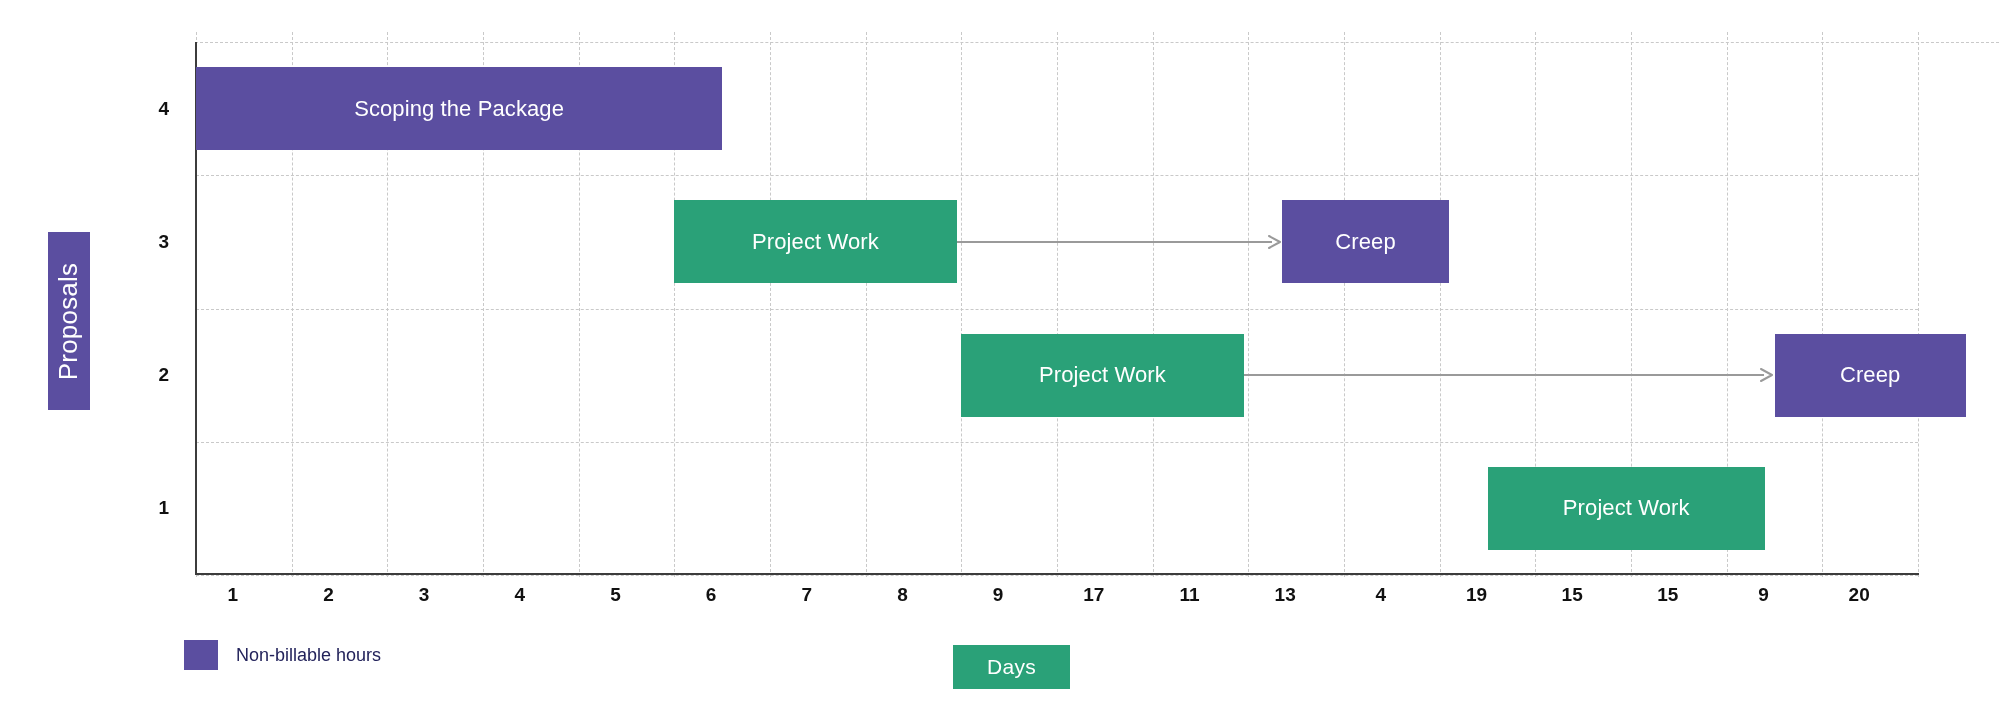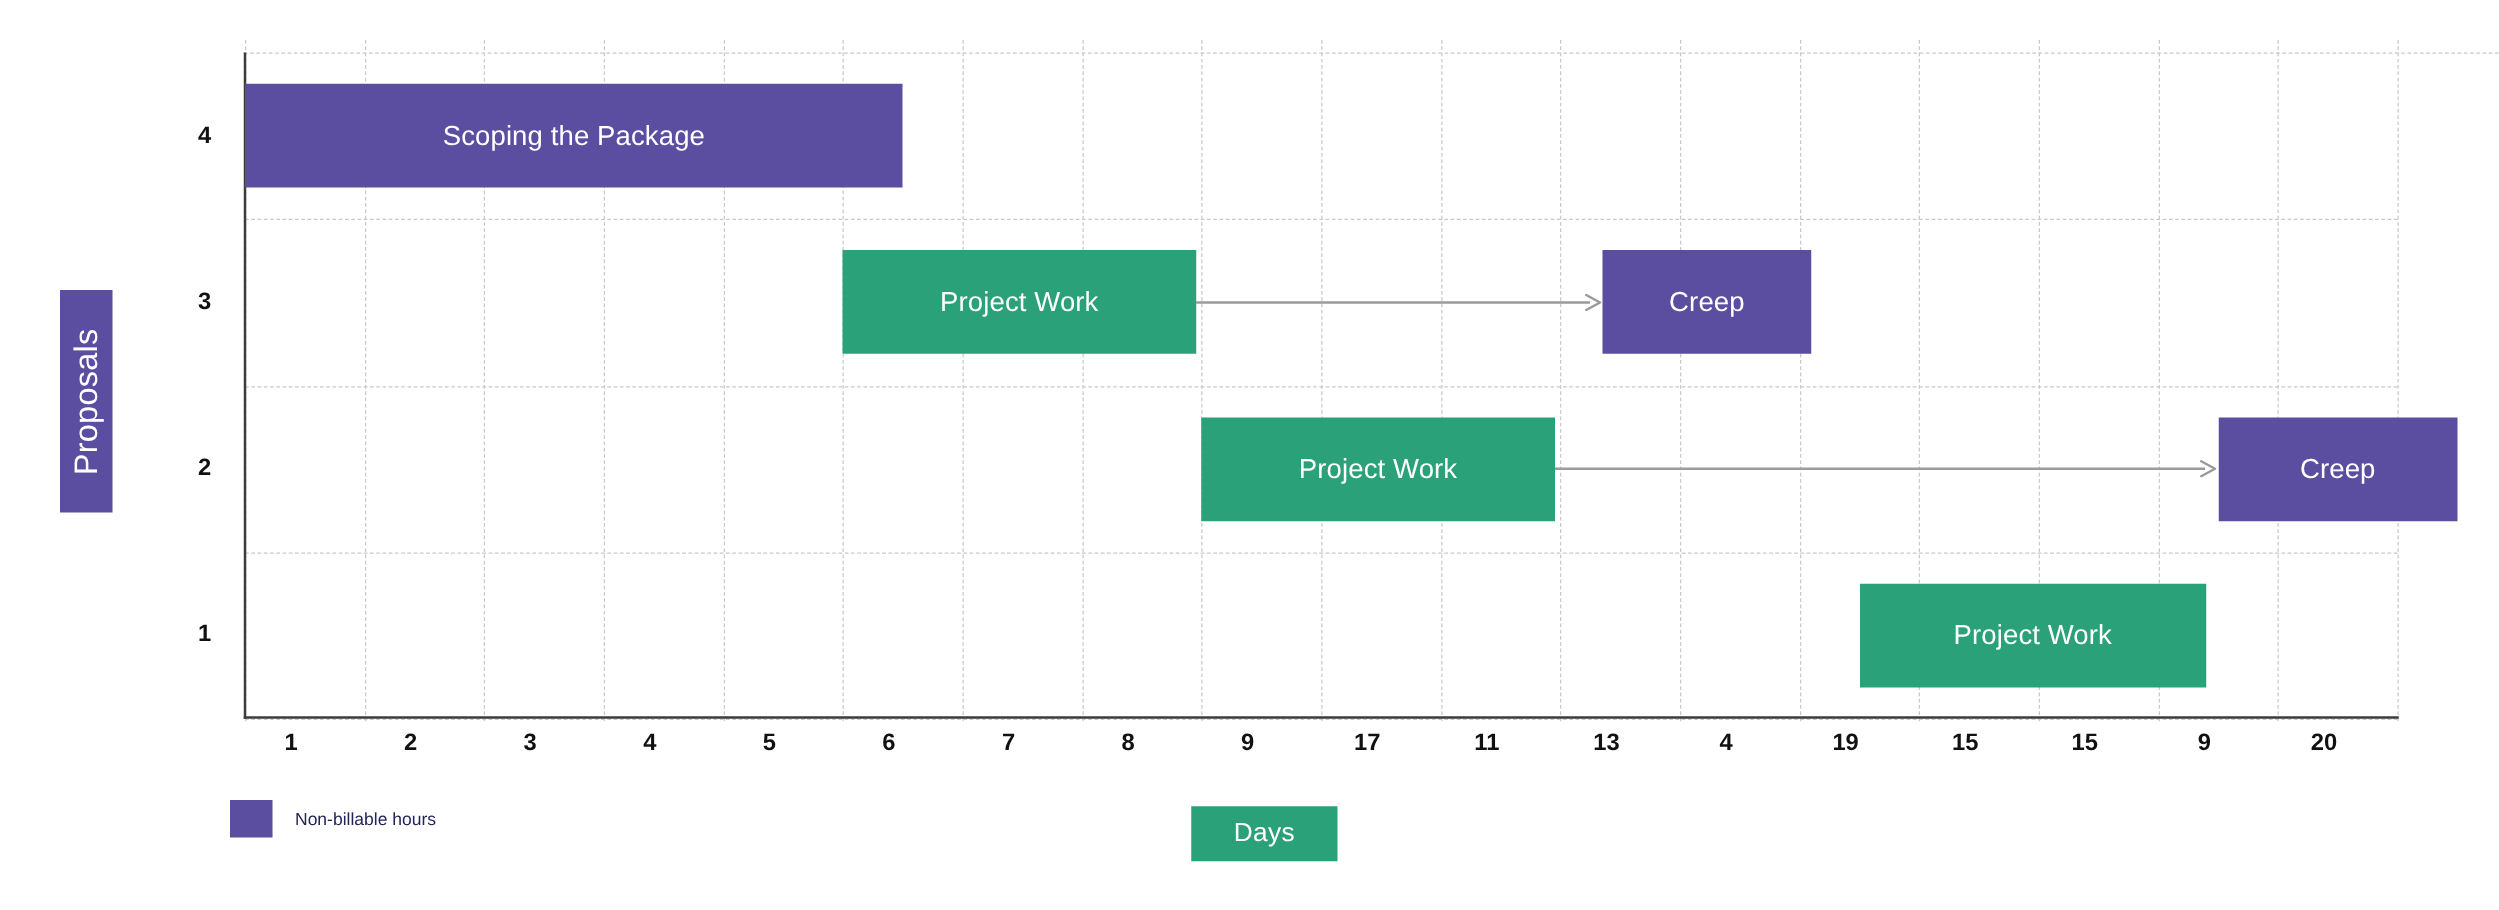--- a/index.html
+++ b/index.html
@@ -156,21 +156,21 @@
     align-items: center;
     height: 36px;
   }
   .legend-swatch {
     width: 34px;
     height: 30px;
     flex: 0 0 34px;
   }
   .legend-label {
     margin-left: 18px;
-    font-size: 14px;
+    font-size: 18px;
     color: #23235b;
     white-space: nowrap;
   }
 
   
   .x-axis-title {
     position: absolute;
     left: 953px;
     top: 645px;
     width: 117px;

